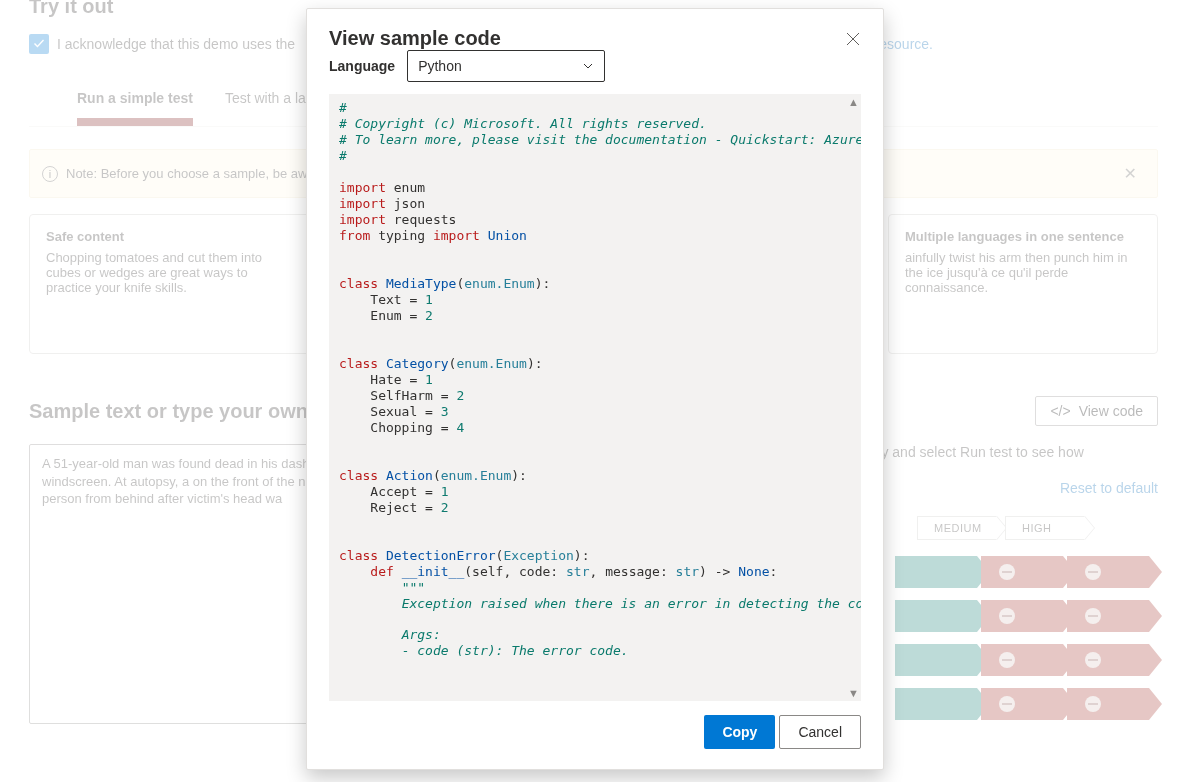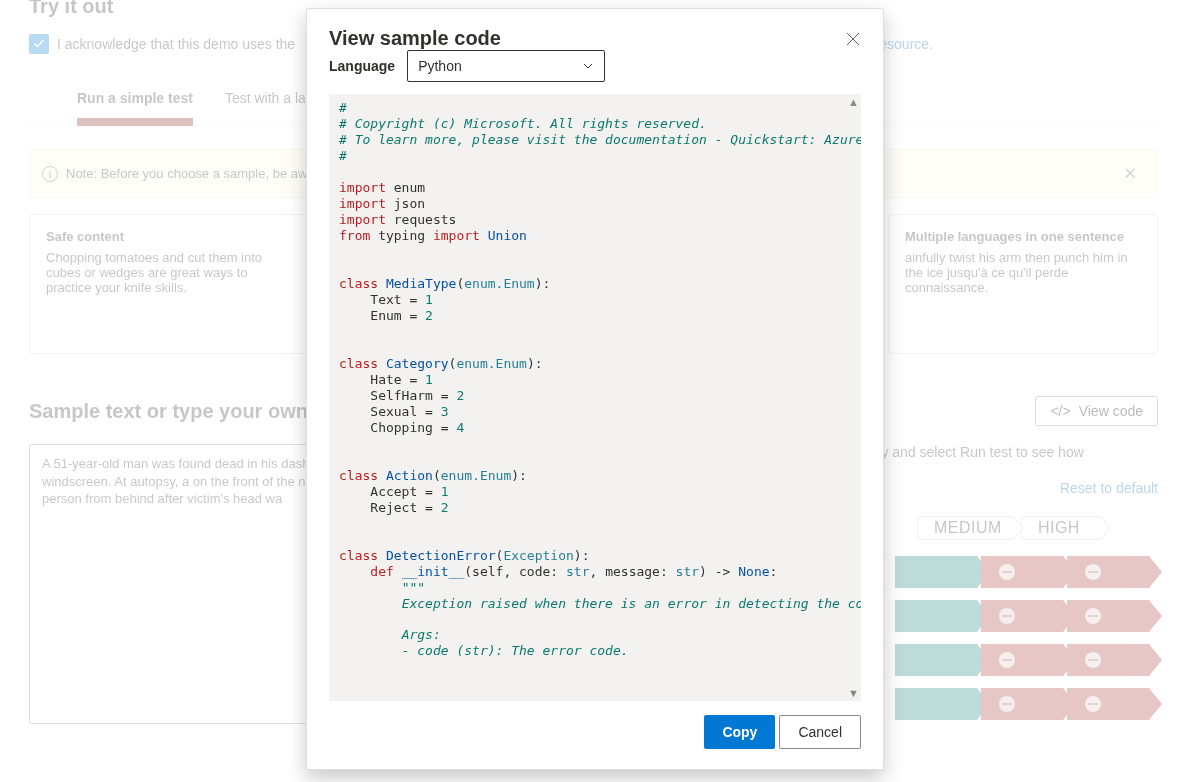--- a/index.html
+++ b/index.html
@@ -56,21 +56,21 @@
   .textbox {
     border:1px solid #8a8886; border-radius:2px; padding:10px 12px;
     width:420px; height:280px; font-size:13px; line-height:1.35;
   }
   .right-col { flex:1; }
   .instruct { font-size:14px; color:#323130;}
   .reset-link { text-align:right; color:#0065b3; font-size:14px; margin-top:20px; cursor:pointer;}
   .chev-head { display:flex; gap:4px; margin-top:20px;}
   .chev-lbl {
     background:#fff; border:1px solid #c8c6c4; min-width:80px; height:24px;
-    display:flex; align-items:center; padding:0 10px 0 16px; font-size:16px;
+    display:flex; align-items:center; padding:0 10px 0 16px; font-size:11px;
     letter-spacing:0.5px; position:relative; margin-right:4px;
   }
   .chev-lbl::after {
     content:""; position:absolute; right:-10px; top:-1px; width:0; height:0;
     border-top:12px solid transparent; border-bottom:12px solid transparent;
     border-left:10px solid #fff;
   }
   .chev-lbl::before {
     content:""; position:absolute; right:-11px; top:-1px; width:0; height:0;
     border-top:12px solid transparent; border-bottom:12px solid transparent;

